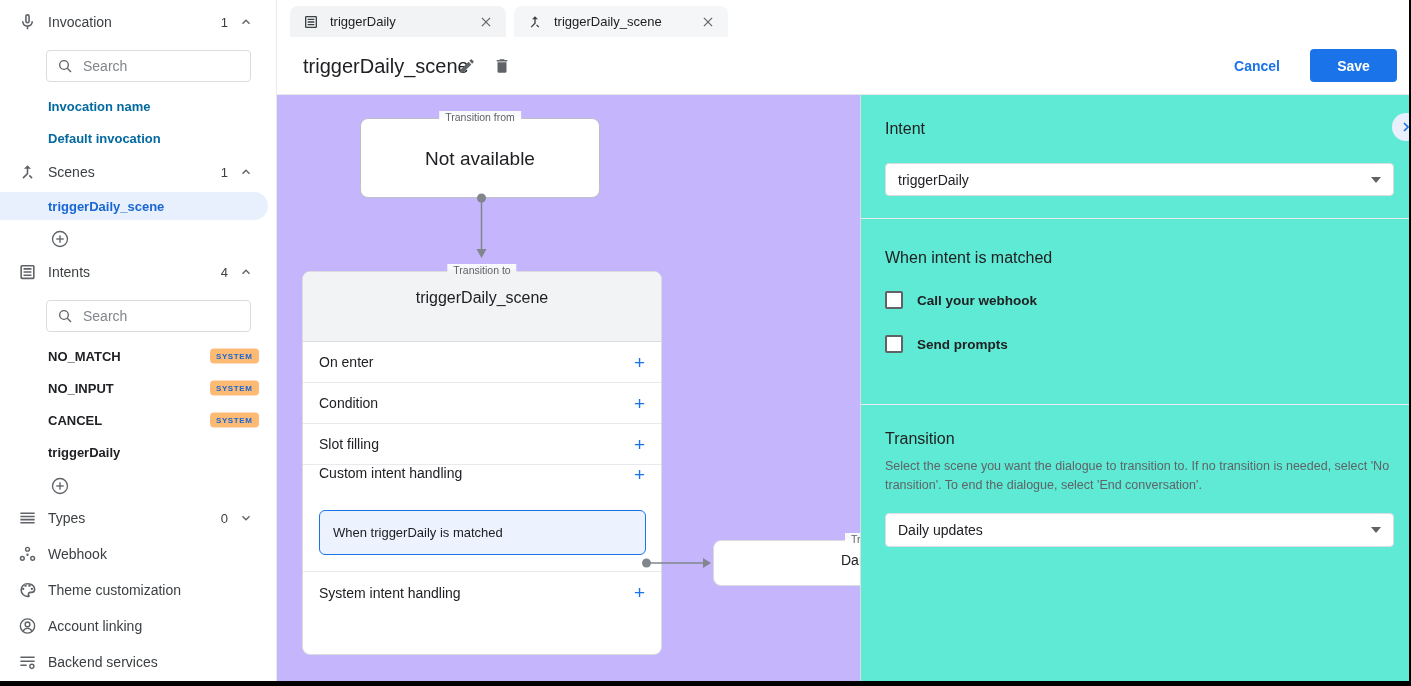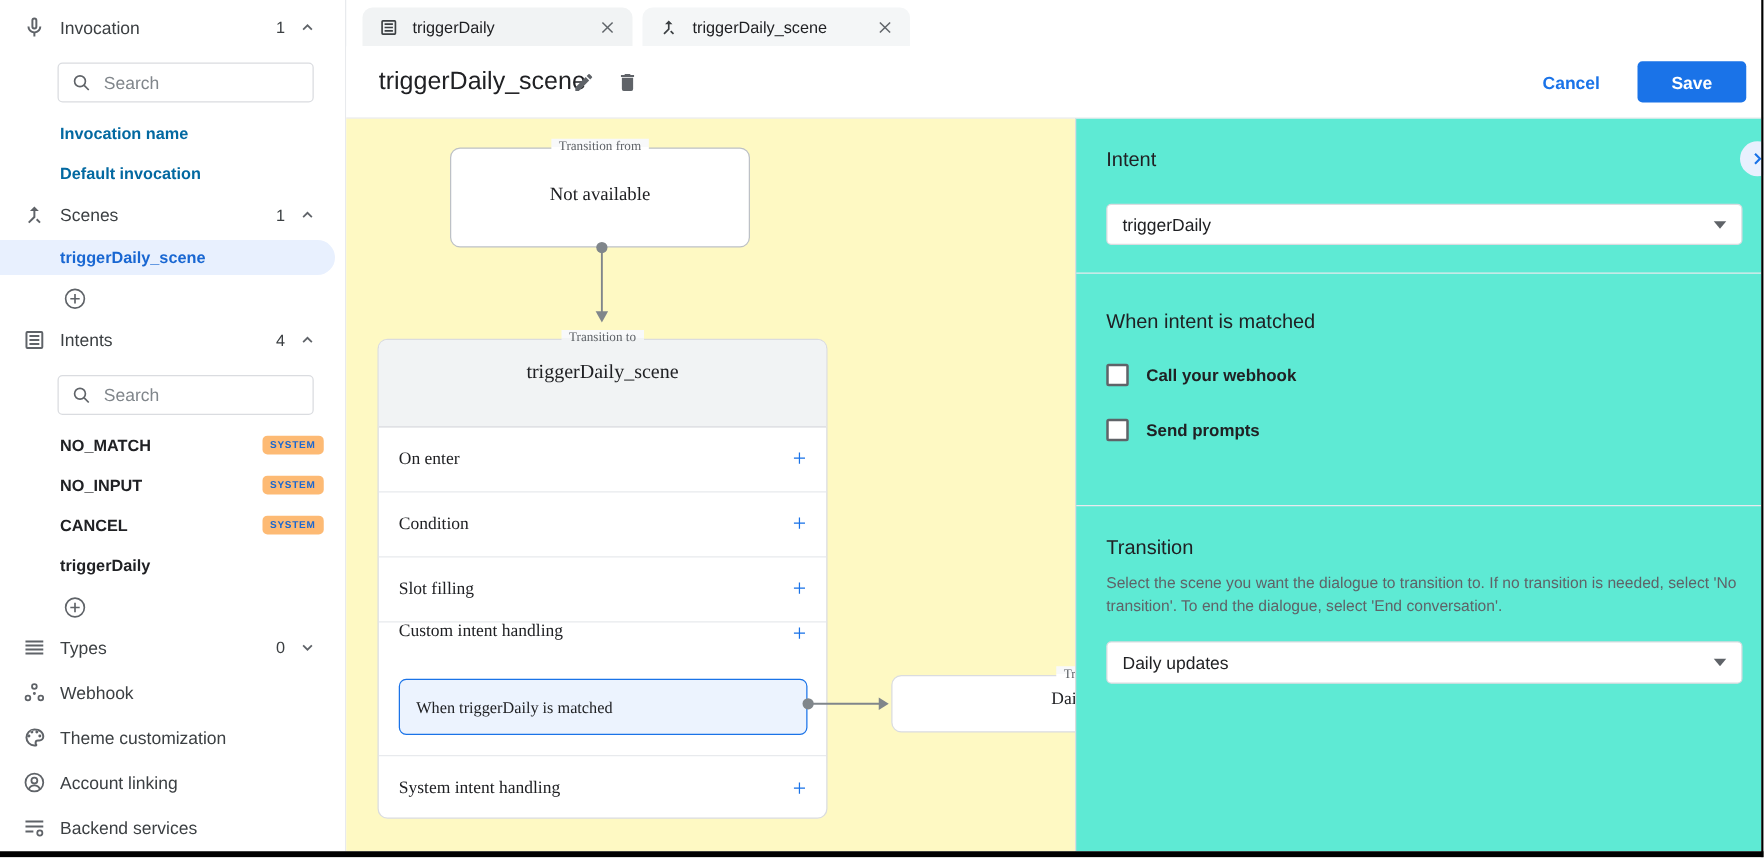--- a/index.html
+++ b/index.html
@@ -32,33 +32,33 @@
   .tab .tclose { margin-left:auto; width:14px; height:14px; color:#5f6368; cursor:pointer; }
 
   
   #cheader { position:absolute; left:277px; top:37px; width:1134px; height:58px; background:#fff; border-bottom:1px solid #e6e8ea; }
   #ptitle { position:absolute; left:26px; top:50%; transform:translateY(-50%); font-size:20px; color:#202124; }
   .hicon { position:absolute; top:20px; width:18px; height:18px; color:#5f6368; cursor:pointer; }
   #cancel-btn { position:absolute; left:944px; top:12px; width:72px; height:33px; display:flex; align-items:center; justify-content:center; font-size:14px; font-weight:700; color:#1a73e8; border-radius:4px; cursor:pointer; }
   #save-btn { position:absolute; left:1033px; top:12px; width:87px; height:33px; display:flex; align-items:center; justify-content:center; font-size:14px; font-weight:700; color:#fff; background:#1a73e8; border-radius:4px; border:none; cursor:pointer; }
 
   
-  #canvas { position:absolute; left:277px; top:95px; width:583px; height:586px; background:#fef9c3; overflow:hidden;font-family:Liberation Serif, serif; }
+  #canvas { position:absolute; left:277px; top:95px; width:583px; height:586px; background:#c4b5fd; overflow:hidden; }
   .legend { position:absolute; font-size:10.5px; color:#5f6368; padding:0 6px; line-height:13px; white-space:nowrap; }
   #tf-box { position:absolute; left:83px; top:23px; width:240px; height:80px; background:#fff; border:1px solid #bdc1c6; border-radius:8px; }
   #tf-legend { left:203px; top:16px; transform:translateX(-50%); background:linear-gradient(#f8f9fa 50%, #ffffff 50%); }
-  #tf-text { position:absolute; left:83px; top:53px; width:240px; text-align:center; font-size:15px; color:#202124; }
+  #tf-text { position:absolute; left:83px; top:53px; width:240px; text-align:center; font-size:19px; color:#202124; }
   .arrow { position:absolute; color:#80868b; }
 
   #scene-card { position:absolute; left:25px; top:176px; width:360px; height:384px; background:#fff; border:1px solid #dadce0; border-radius:8px; overflow:hidden; display:flex; flex-direction:column; }
   #tt-legend { left:205px; top:169px; transform:translateX(-50%); background:linear-gradient(#f8f9fa 50%, #f1f3f4 50%); z-index:2; }
   #card-head { height:70px; background:#f1f3f4; border-bottom:1px solid #dadce0; text-align:center; flex:none; }
   #card-title { padding-top:17px; font-size:16px; color:#202124; }
   #card-sub { padding-top:5px; font-size:11px; color:#5f6368; }
-  .crow { flex:none; height:52px; display:flex; align-items:center; border-bottom:1px solid #e8eaed; }
+  .crow { flex:none; height:41px; display:flex; align-items:center; border-bottom:1px solid #e8eaed; }
   .crow-label { margin-left:16px; font-size:14px; color:#202124; }
   .crow-plus { margin-left:auto; margin-right:16px; font-size:19px; color:#1a73e8; cursor:pointer; line-height:19px; }
   #crow-custom { flex:none; border-bottom:1px solid #e8eaed; }
   #crow-custom .crtop { height:44px; display:flex; align-items:flex-start; }
   #handler-box { margin:1px 15px 16px 16px; height:45px; border:1.5px solid #1a73e8; background:#ecf3fe; border-radius:6px; display:flex; align-items:center; padding-left:13px; font-size:13px; color:#202124; cursor:pointer; }
   .crow-last { border-bottom:none; }
 
   #next-card { position:absolute; left:436px; top:445px; width:300px; height:46px; background:#fff; border:1px solid #dadce0; border-radius:8px; cursor:pointer; }
   #next-legend { left:568px; top:438px; background:linear-gradient(#f8f9fa 50%, #ffffff 50%); }
   #next-title { position:absolute; left:564px; top:457px; font-size:14px; color:#202124; white-space:nowrap; }

